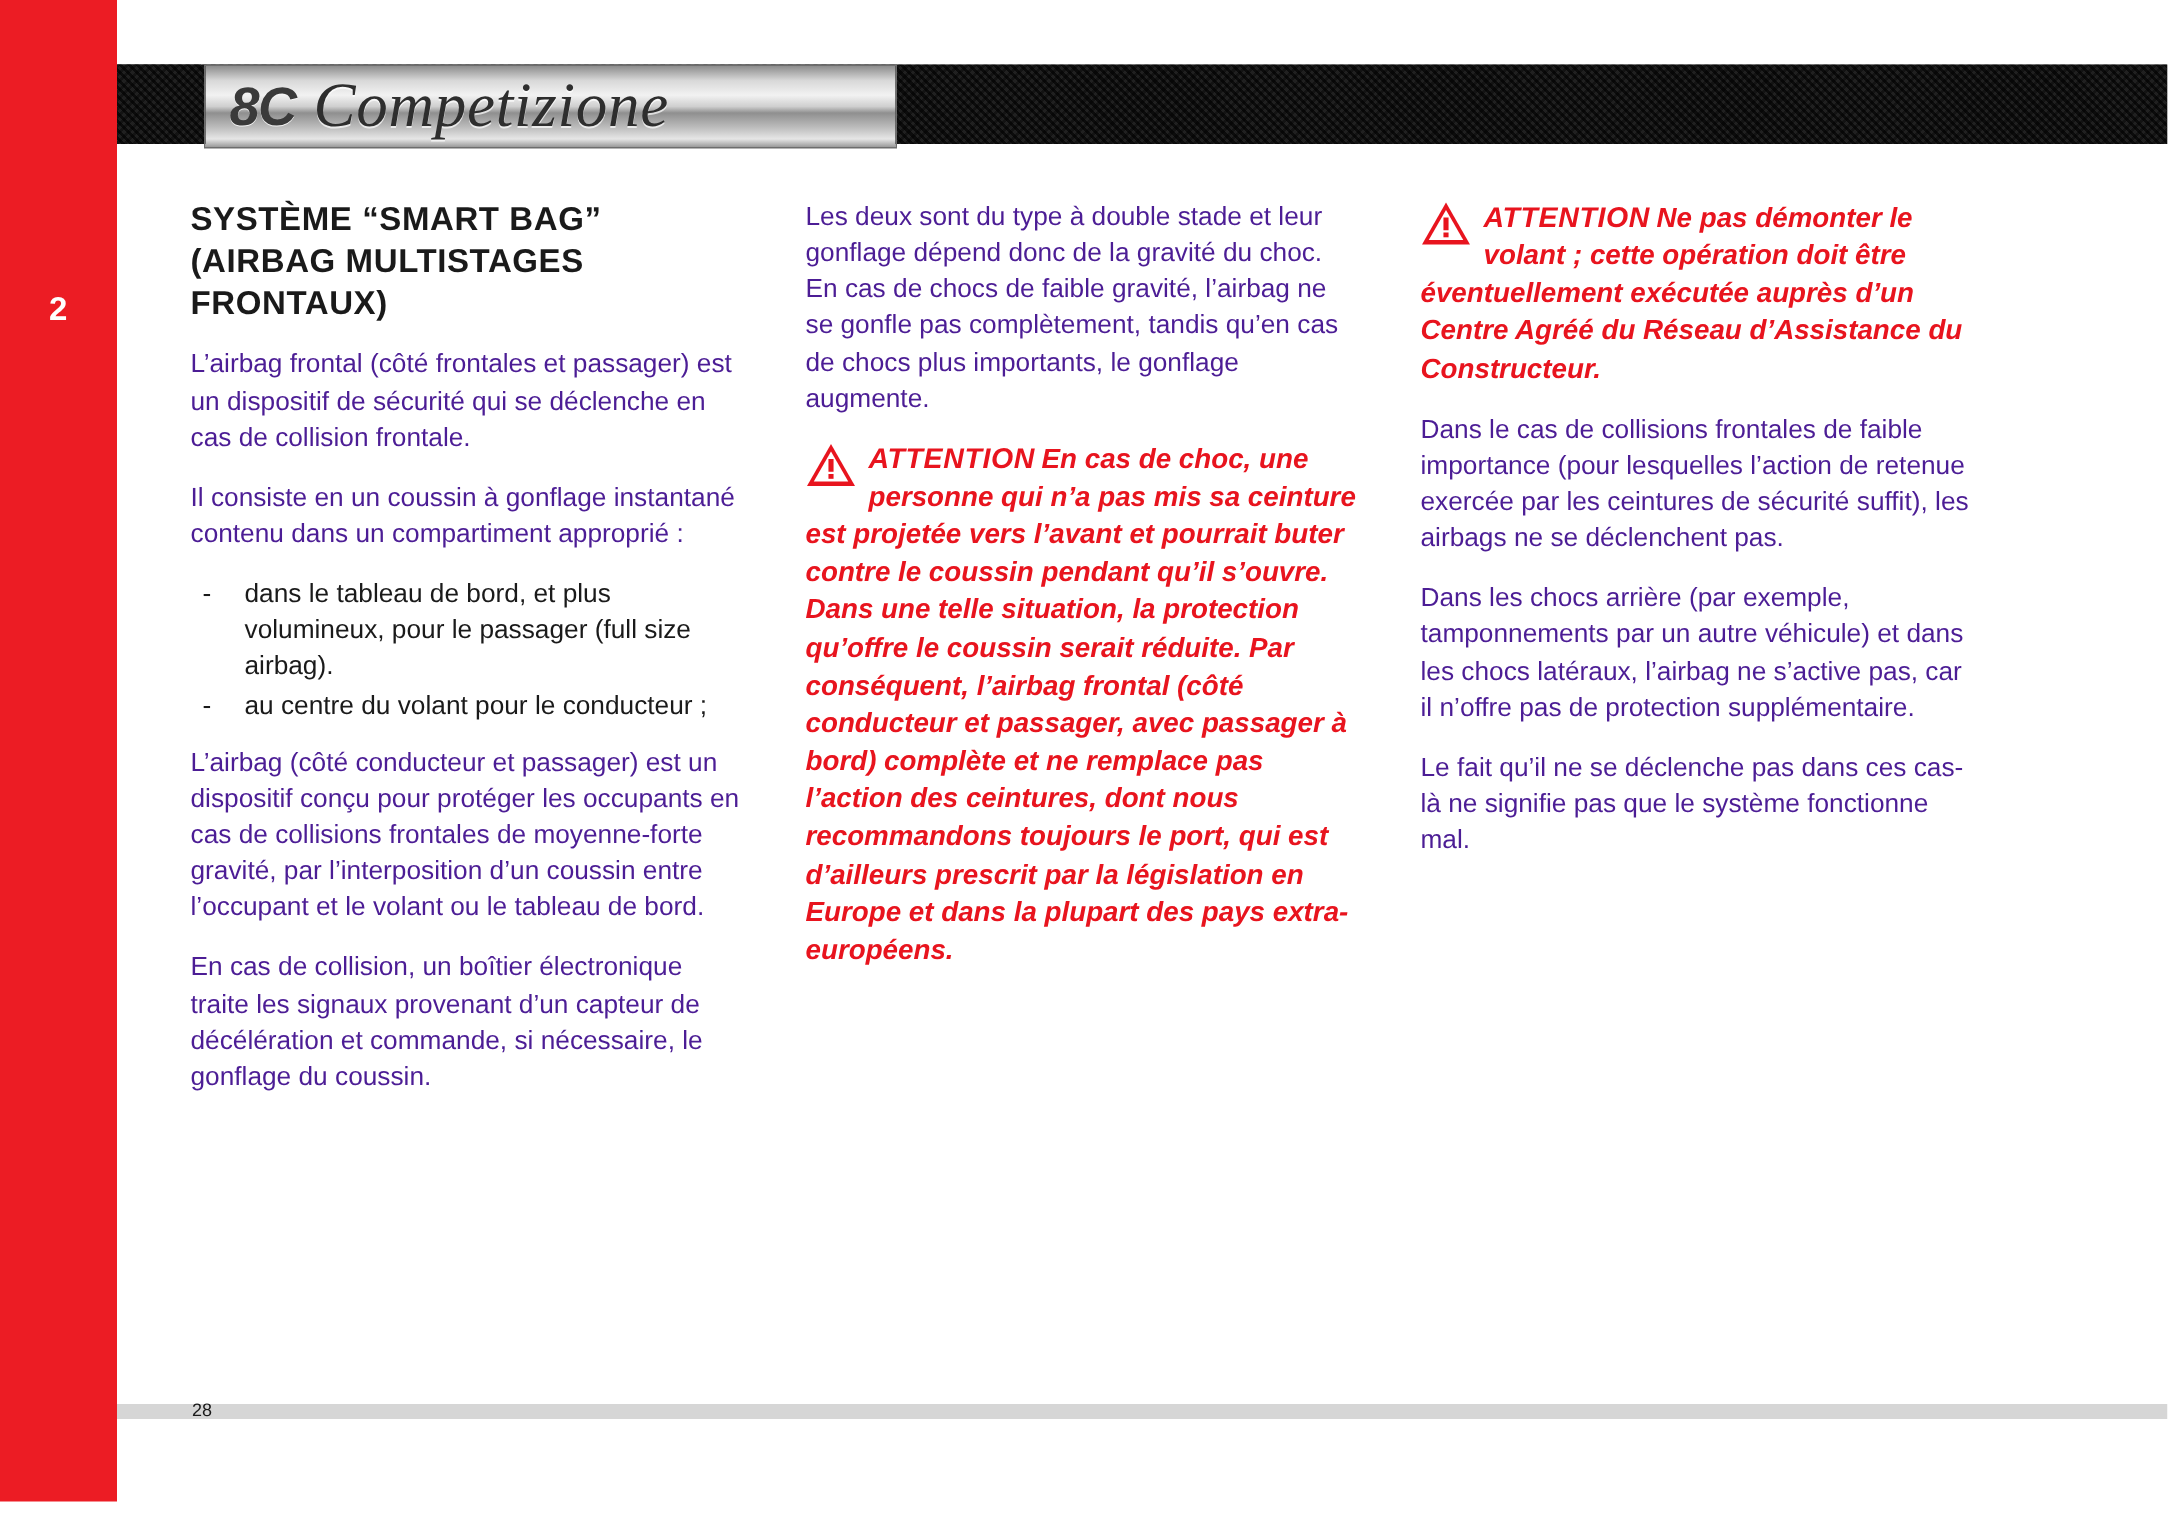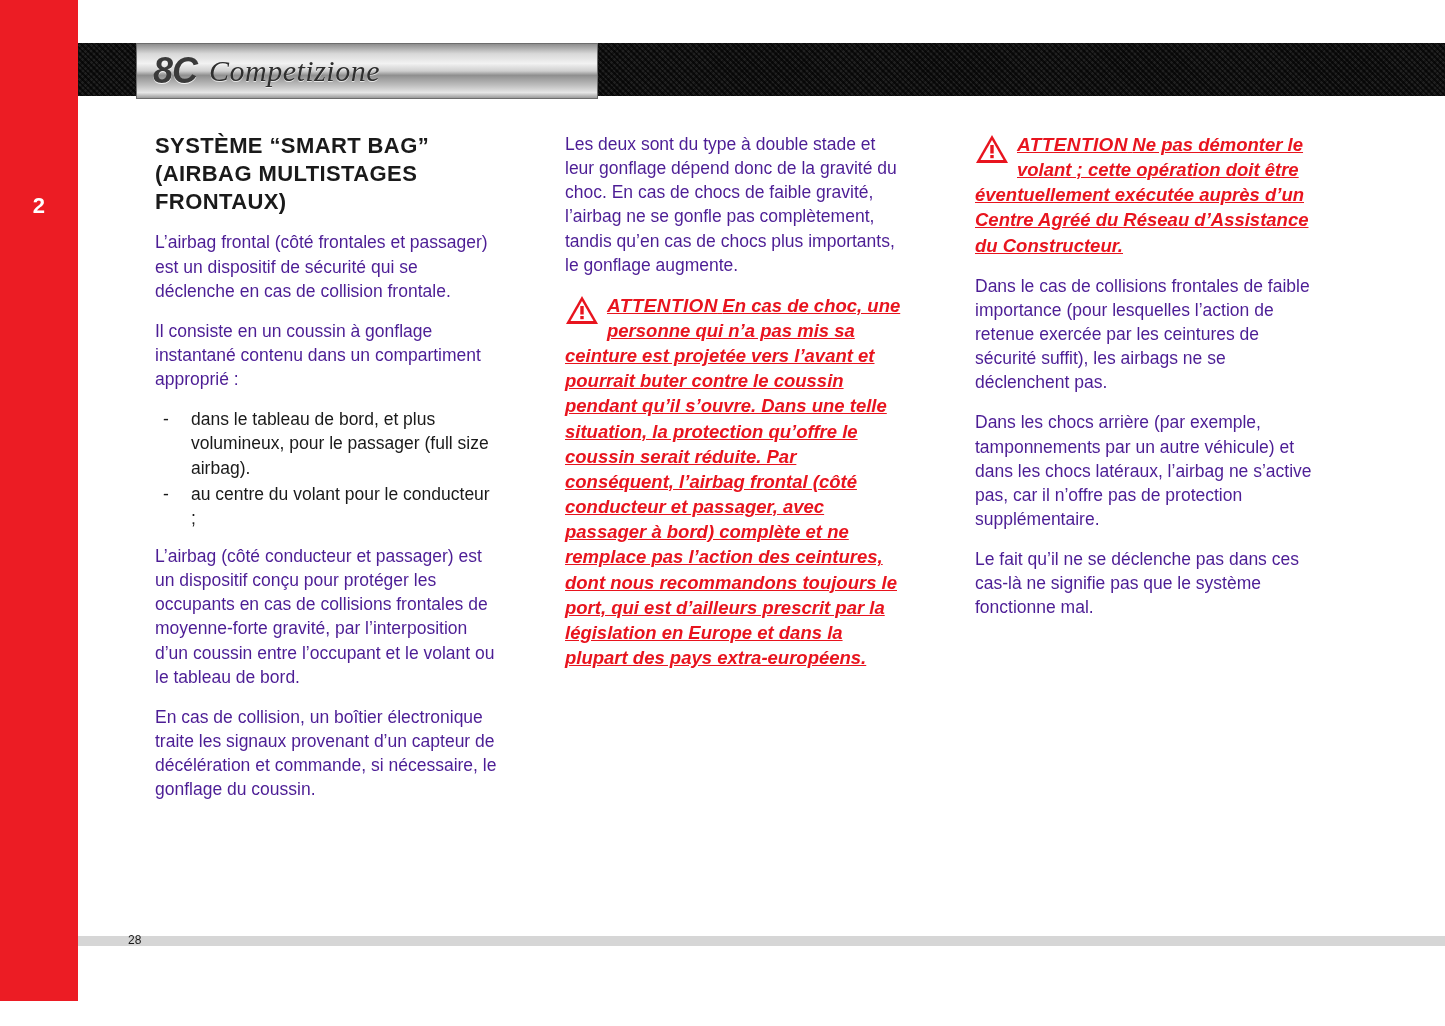--- a/index.html
+++ b/index.html
@@ -86,40 +86,39 @@
     font-style: italic;
     font-size: 36px;
     color: #3a3a3a;
     margin-left: 16px;
     letter-spacing: -1px;
     text-shadow: 0 1px 0 #f5f5f5;
   }
   .logo-competizione {
     font-family: "Liberation Serif", serif;
     font-style: italic;
-    font-size: 30px;
+    font-size: 42px;
     color: #2e2e2e;
     margin-left: 12px;
     letter-spacing: 0.5px;
     text-shadow: 0 1px 0 rgba(255,255,255,0.7);
   }
 
   
   .content {
     position: absolute;
     left: 127px;
     top: 132px;
     width: 1190px;
     height: 790px;
     display: flex;
     gap: 40px;
   }
   .col {
     width: 370px;
-    margin-left: 28px;
   }
 
   h1.section-title {
     font-family: "Liberation Sans", sans-serif;
     font-weight: bold;
     font-size: 22px;
     line-height: 1.28;
     color: #1a1a1a;
     margin: 0 0 14px 0;
     letter-spacing: 0.4px;
@@ -150,21 +149,20 @@
     content: "-";
     position: absolute;
     left: 8px;
     top: 0;
   }
 
   
   .warning-block {
     margin: 0 0 16px 0;
     color: #e8141e;
-    text-decoration: underline;
   }
   .warn-icon {
     float: left;
     width: 34px;
     height: 30px;
     margin-right: 8px;
     margin-top: 2px;
   }
   .warn-title {
     font-family: "Liberation Sans", sans-serif;

